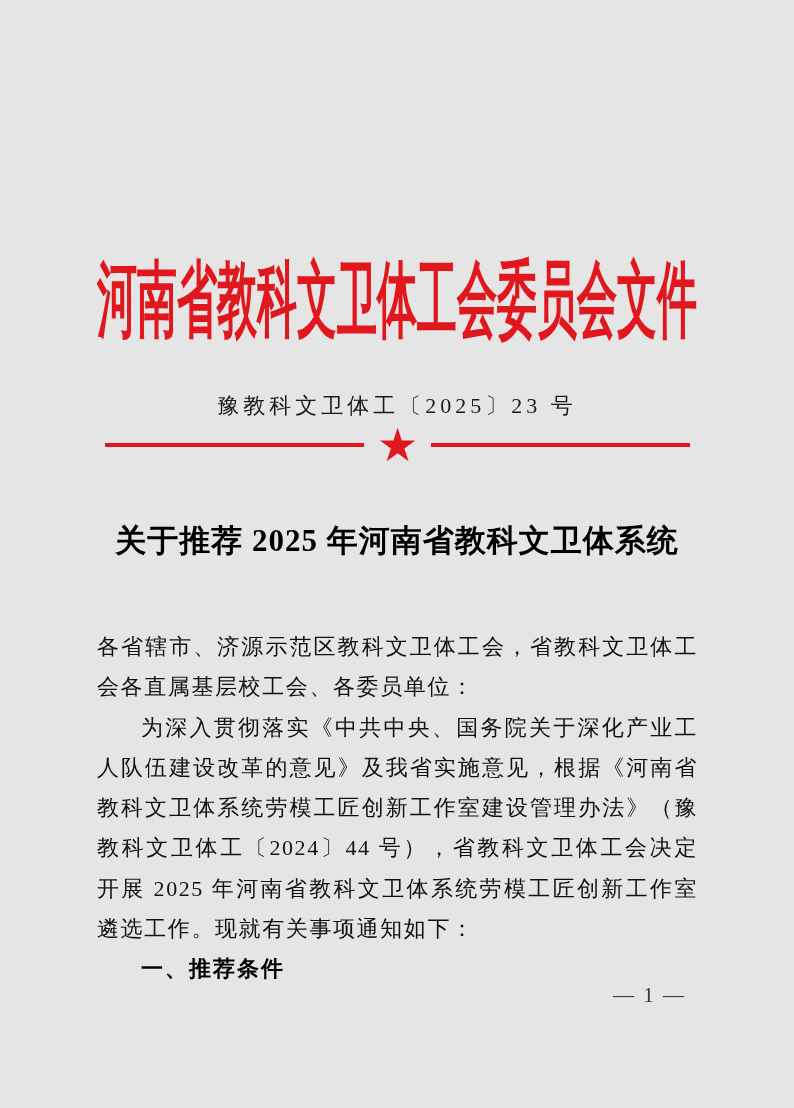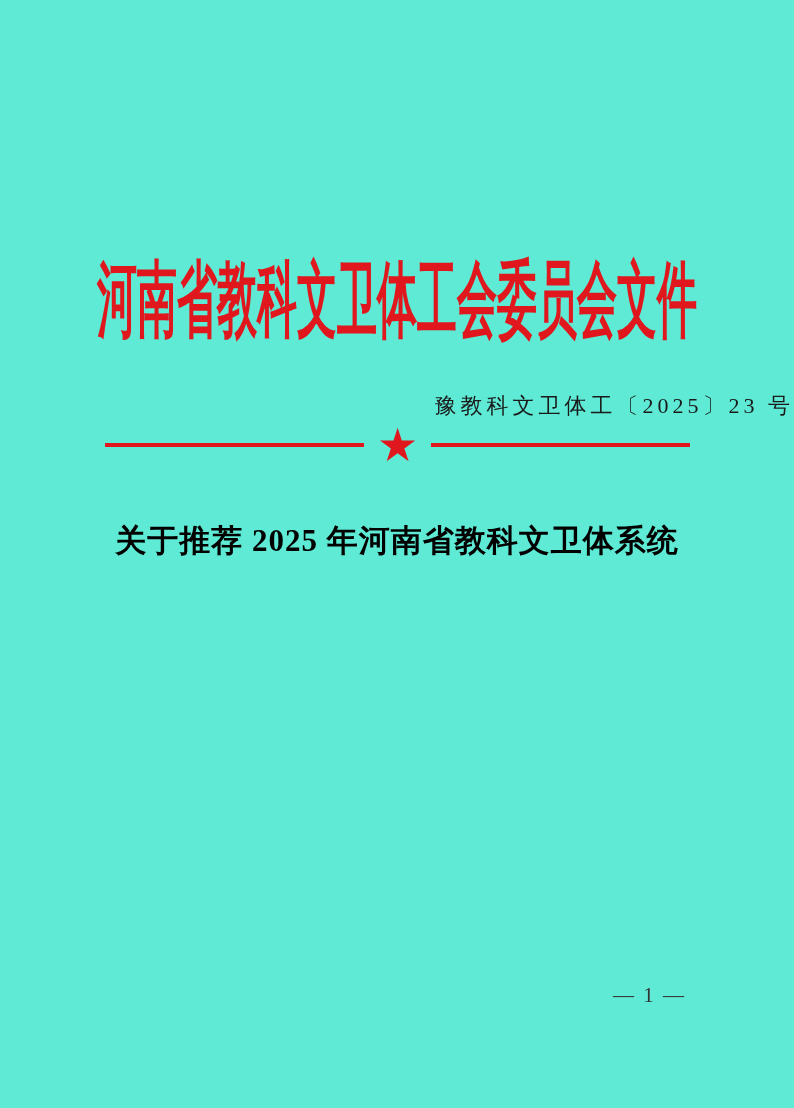--- a/index.html
+++ b/index.html
@@ -8,21 +8,21 @@
     width: 794px;
     height: 1108px;
     position: relative;
     font-family: "Liberation Serif", "DejaVu Serif", serif;
     color: #1a1a1a;
     overflow: hidden;
   }
   .page {
     position: absolute;
     inset: 0;
-    background: #5eead4;
+    background: #e5e5e5;
   }
 
   
   .header-wrap {
     position: absolute;
     top: 243px;
     left: 0;
     width: 794px;
     height: 88px;
     text-align: center;
@@ -38,21 +38,21 @@
     white-space: nowrap;
     font-family: "Liberation Serif", "DejaVu Serif", serif;
   }
 
   
   .doc-number {
     position: absolute;
     top: 391px;
     left: 0;
     width: 794px;
-    text-align: right;
+    text-align: center;
     font-size: 22px;
     letter-spacing: 4px;
     color: #1a1a1a;
     white-space: nowrap;
   }
 
   
   .rule-row {
     position: absolute;
     top: 425px;
@@ -139,16 +139,21 @@
   <div class="rule-row">
     <div class="rule-seg"></div>
     <div class="rule-star">★</div>
     <div class="rule-seg"></div>
   </div>
 
   <div class="notice-title">
     <div>关于推荐 2025 年河南省教科文卫体系统</div>
   </div>
 
+  <div class="body-text">
+    <p>各省辖市、济源示范区教科文卫体工会，省教科文卫体工会各直属基层校工会、各委员单位：</p>
+    <p class="para-indent">为深入贯彻落实《中共中央、国务院关于深化产业工人队伍建设改革的意见》及我省实施意见，根据《河南省教科文卫体系统劳模工匠创新工作室建设管理办法》（豫教科文卫体工〔2024〕44 号），省教科文卫体工会决定开展 2025 年河南省教科文卫体系统劳模工匠创新工作室遴选工作。现就有关事项通知如下：</p>
+    <p class="section-heading">一、推荐条件</p>
+  </div>
 
   <div class="page-number">— 1 —</div>
 
 </div>
 
 </body></html>

